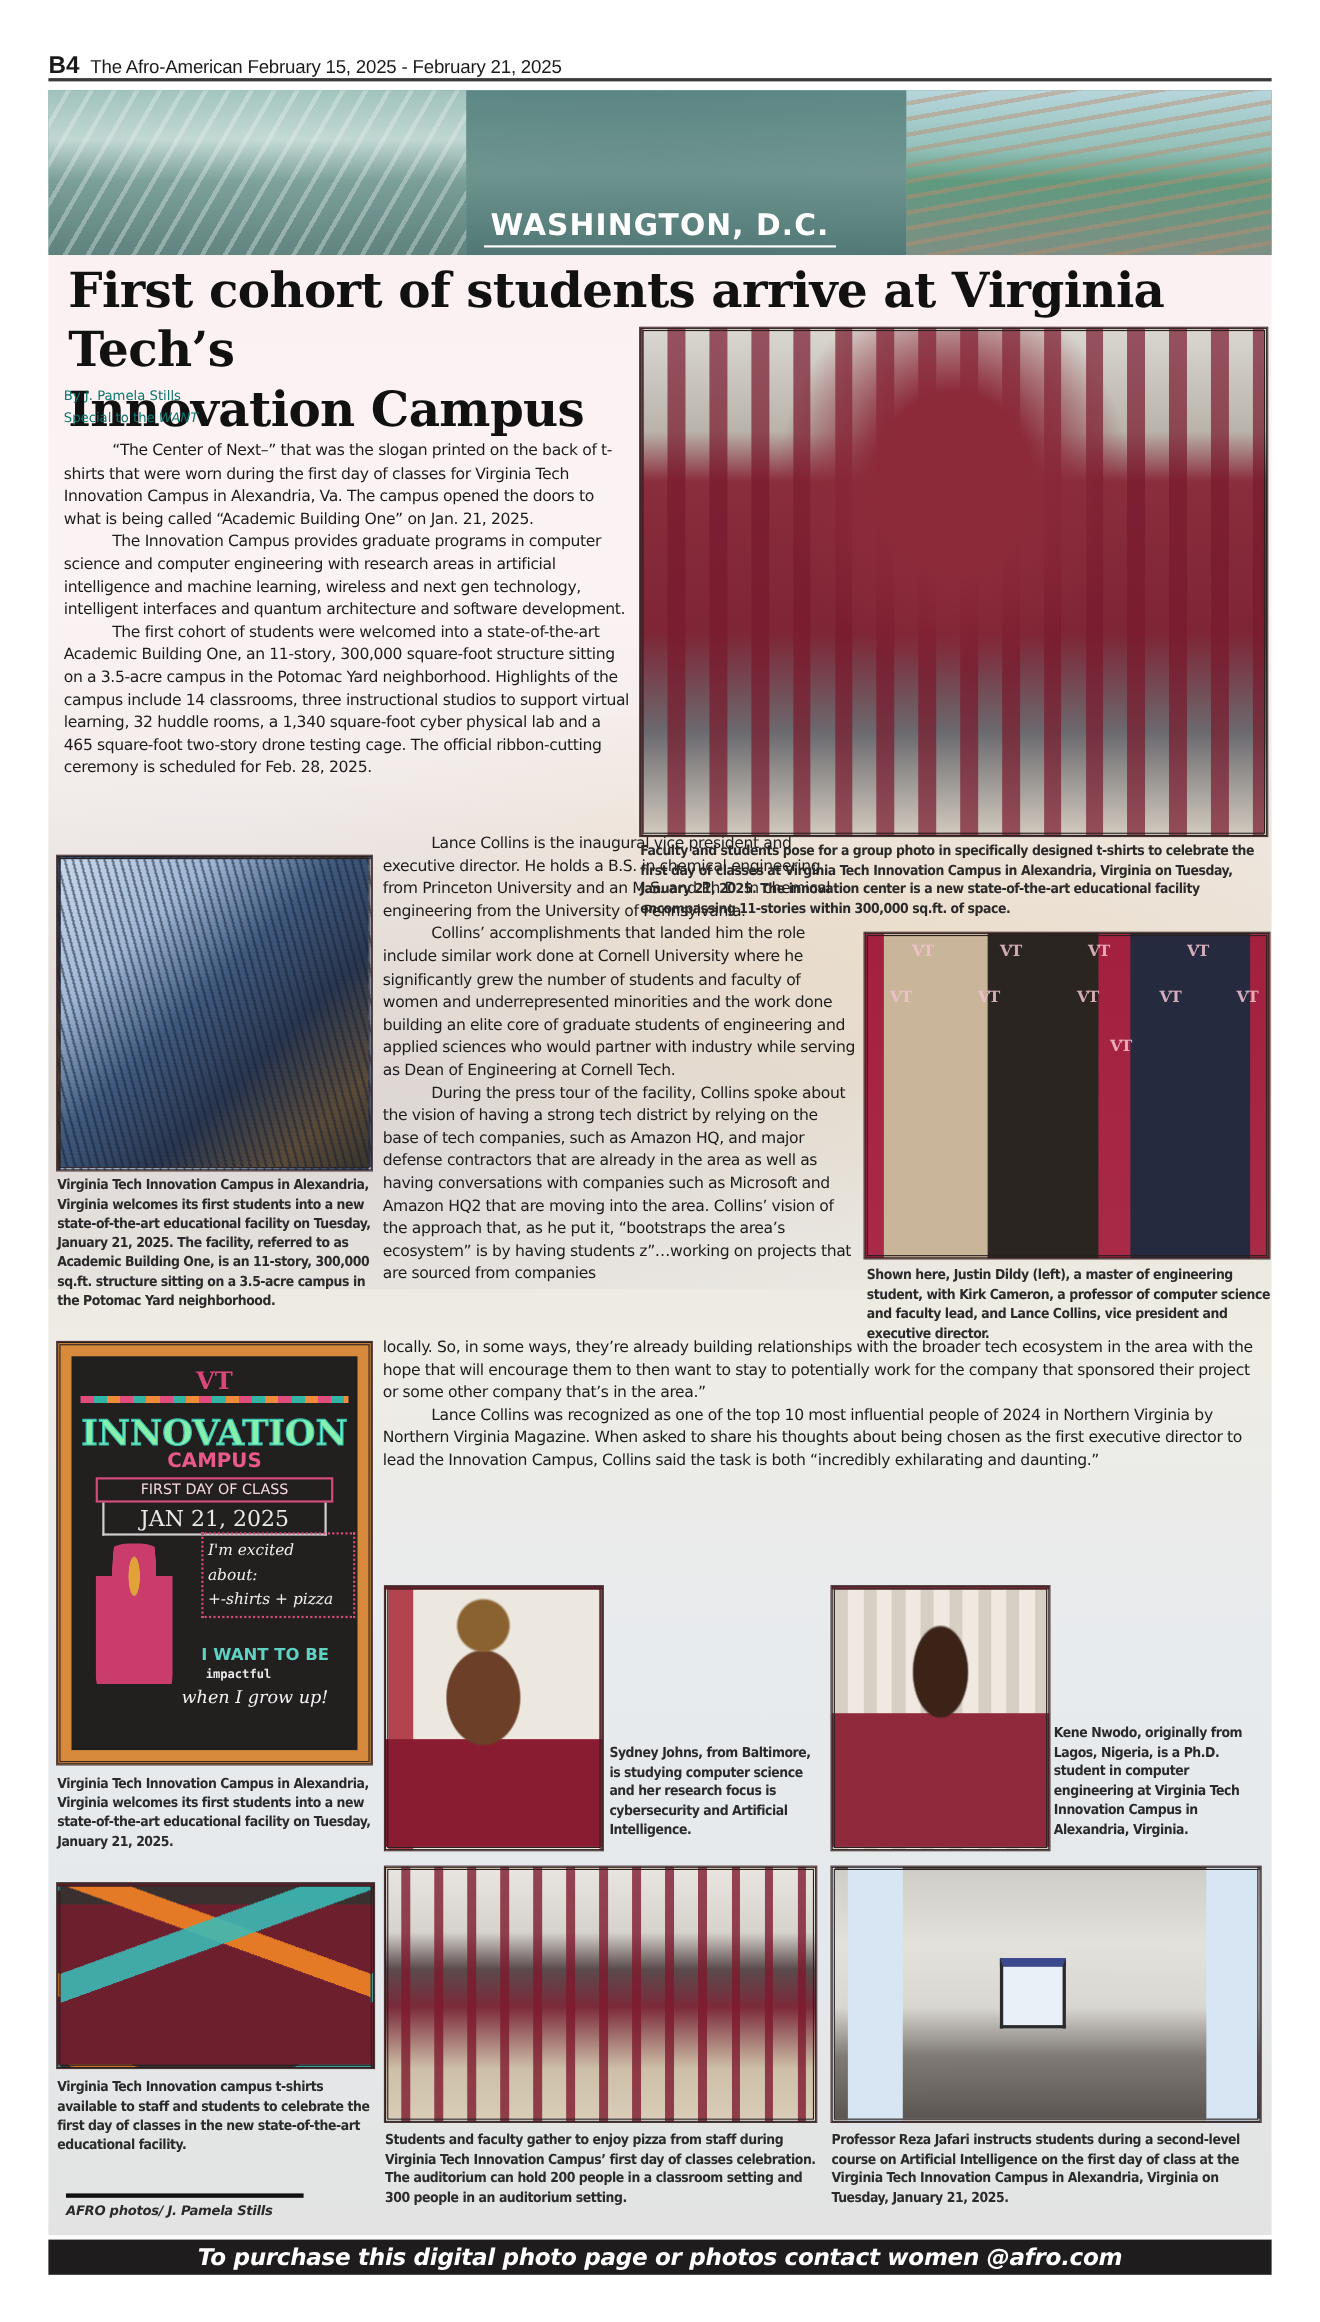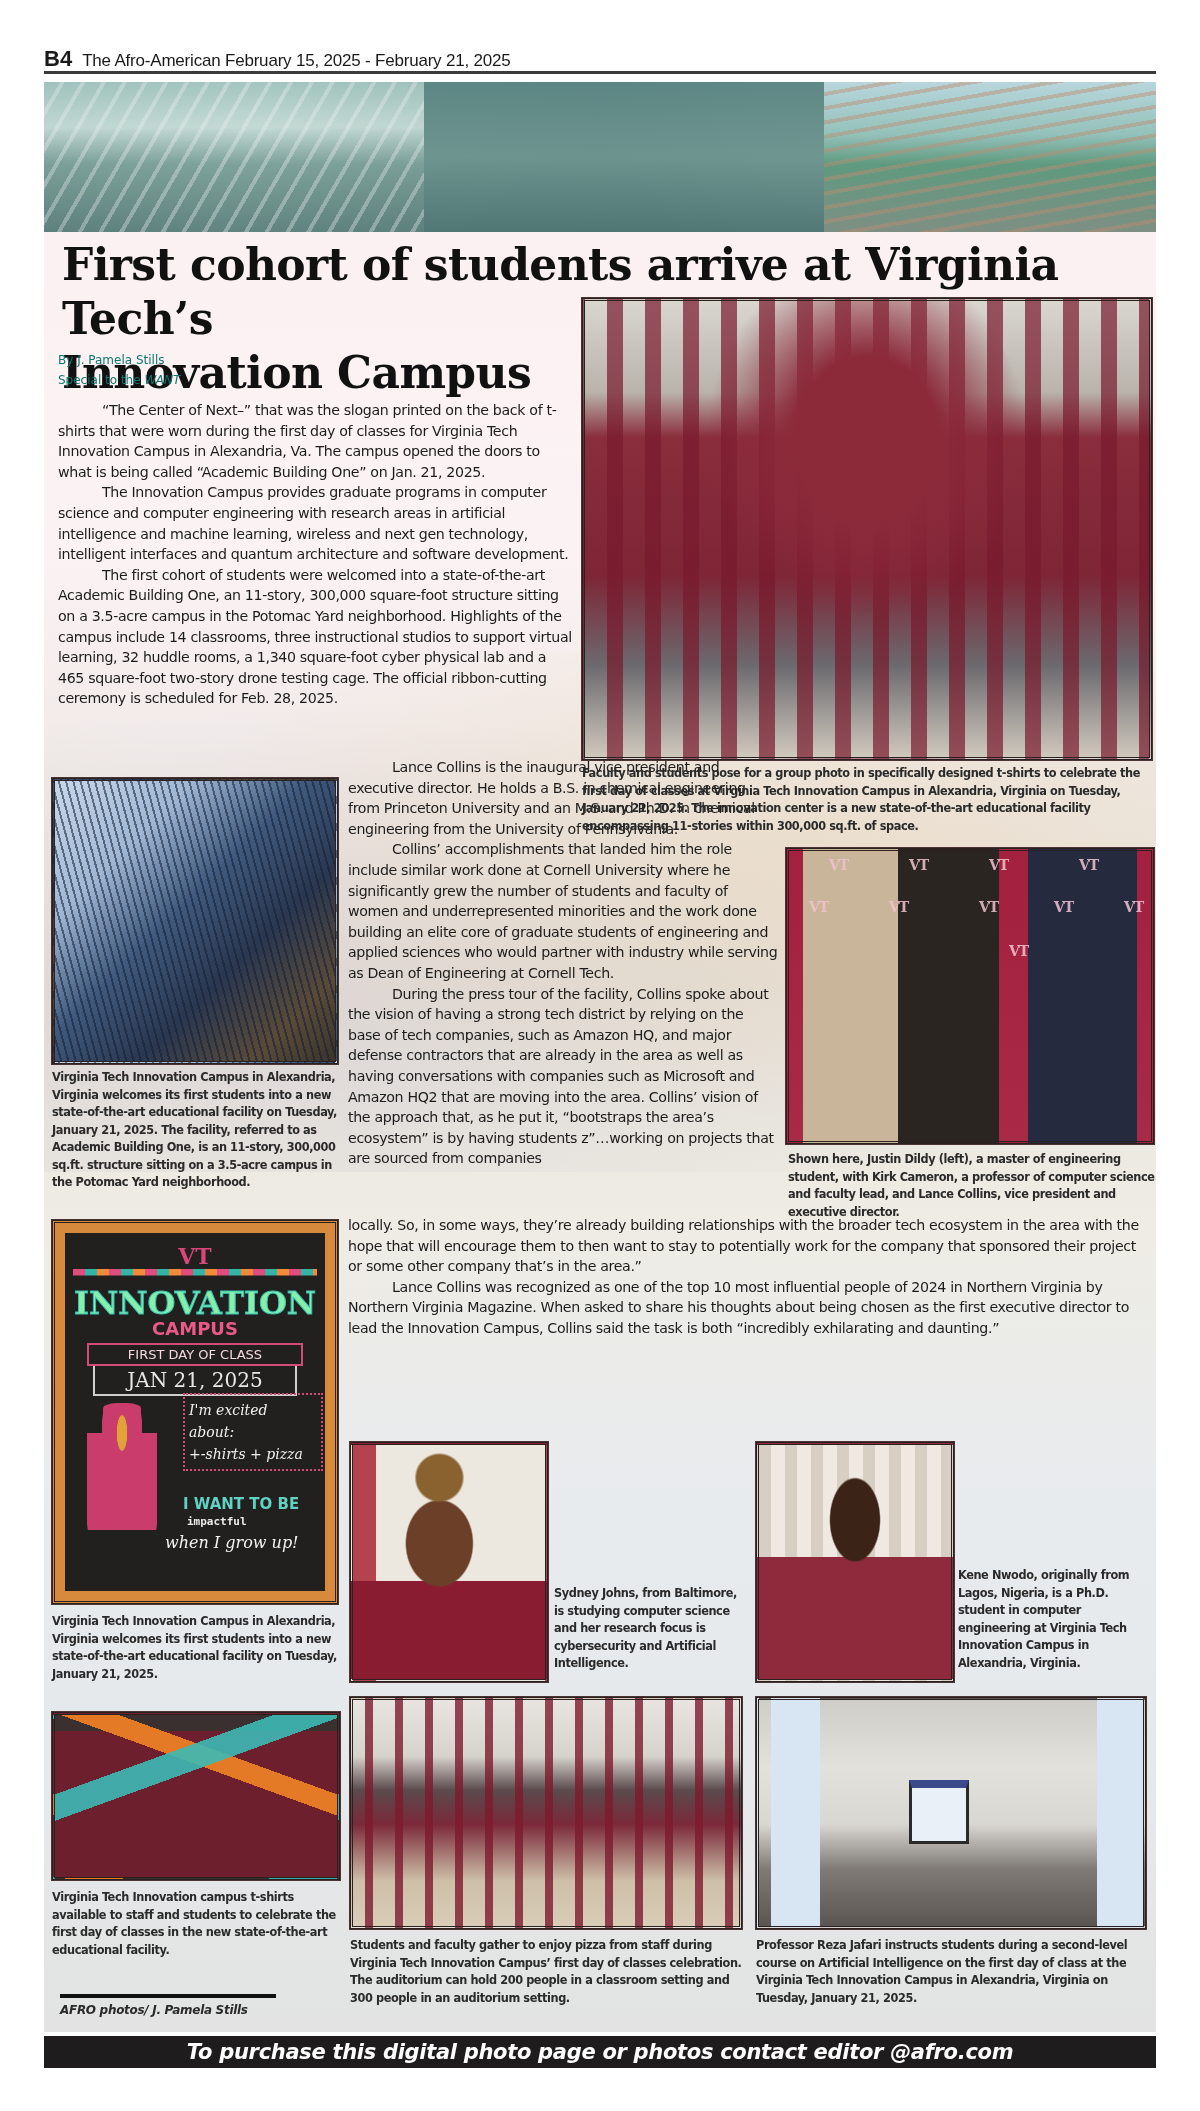--- a/index.html
+++ b/index.html
@@ -136,20 +136,21 @@
 
 <div class="abs folio">
   <span class="page">B4</span>
   <span class="meta">The Afro-American  February 15, 2025 - February 21, 2025</span>
 </div>
 
 <div class="abs banner">
   <div class="abs street"></div>
   <div class="abs lounge"></div>
   <div class="abs stadium"></div>
+  <div class="abs subtitle"><span>WASHINGTON, D.C.</span></div>
 </div>
 
 <div class="abs paper">
   <div class="abs sky"></div>
 </div>
 
 <h1 class="abs headline">
   <span>First cohort of students arrive at Virginia Tech’s</span>
   <span class="l2">Innovation Campus</span>
 </h1>
@@ -229,13 +230,13 @@
 <div class="abs caption cap-pizza">Students and faculty gather to enjoy pizza from staff during Virginia Tech Innovation Campus’ first day of classes celebration. The auditorium can hold 200 people in a classroom setting and 300 people in an auditorium setting.</div>
 
 <div class="abs photo photo-class">
   <div class="screen"></div>
 </div>
 <div class="abs caption cap-class">Professor Reza Jafari instructs students during a second-level course on Artificial Intelligence on the first day of class at the Virginia Tech Innovation Campus in Alexandria, Virginia on Tuesday, January 21, 2025.</div>
 
 <div class="abs credit-rule"></div>
 <div class="abs credit">AFRO photos/ J. Pamela Stills</div>
 
-<div class="abs footer-bar">To purchase this digital photo page or photos contact editor @afro.com</div>
+<div class="abs footer-bar">To purchase this digital photo page or photos contact women @afro.com</div>
 
 </body></html>

